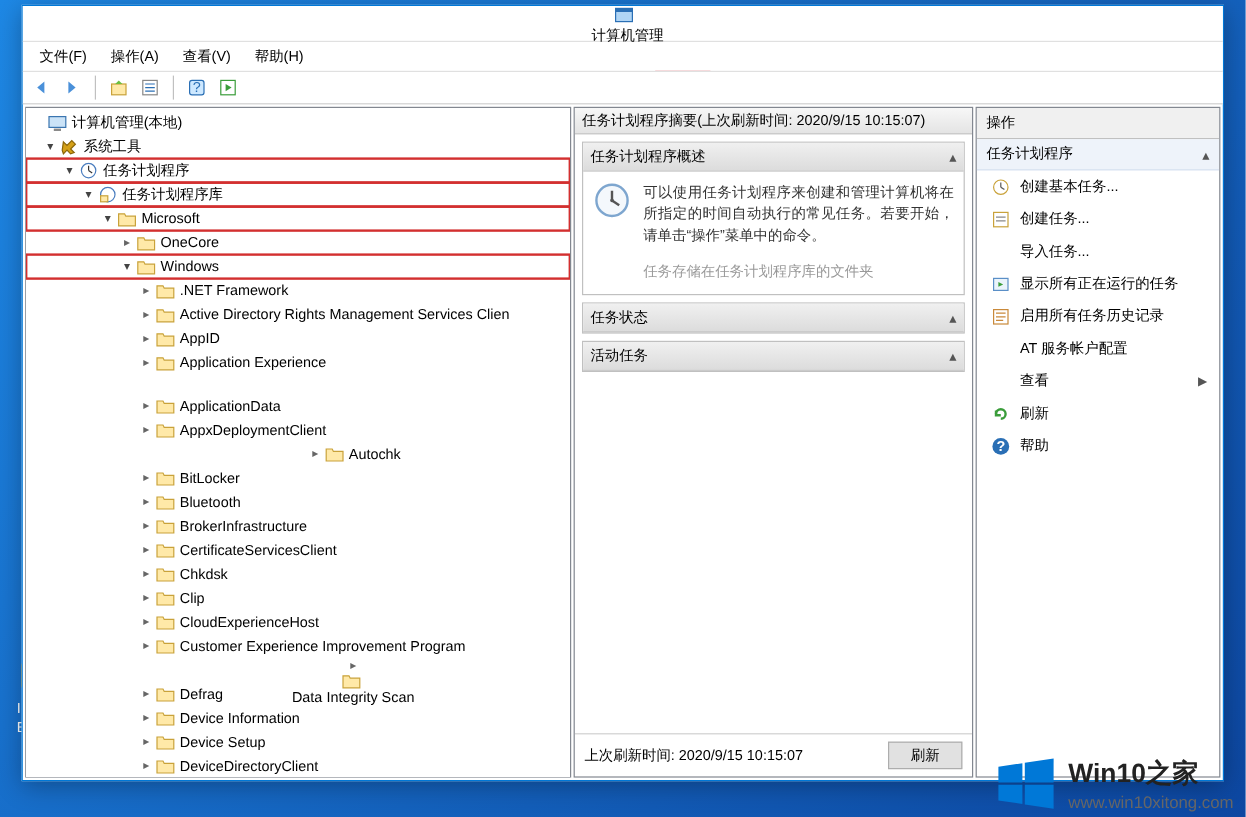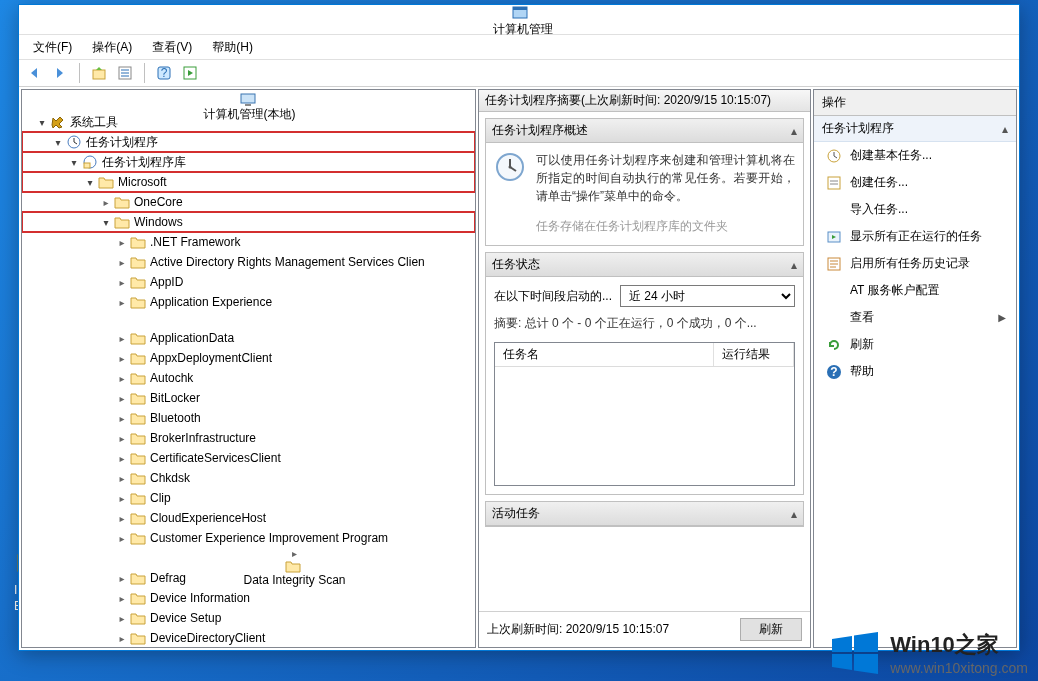--- a/index.html
+++ b/index.html
@@ -150,21 +150,21 @@
           <rect x="2" y="2" width="12" height="12" fill="none" stroke="#3a9d3a"></rect>
           <path d="M6 5 L11 8 L6 11 Z" fill="#3a9d3a"></path>
         </svg>
       </div>
   </div>
 
   <div class="body3">
 
     <div class="pane left">
       <div class="tree">
-        <div class="tree-row" style="padding-left:2px;flex-direction:column;">
+        <div class="tree-row" style="padding-left:2px;">
           <span class="twist none"></span>
           <span class="folder-icon">
               <svg viewBox="0 0 16 14">
                 <rect x="1" y="2" width="14" height="9" fill="#cbe3f7" stroke="#3a75b0"></rect>
                 <rect x="5" y="12" width="6" height="2" fill="#8a8a8a"></rect>
               </svg>
             </span>
           <span>计算机管理(本地)</span>
         </div>
         <div class="tree-row" style="padding-left:12px;">
@@ -272,21 +272,21 @@
             </div>
             <div class="tree-row" style="padding-left: 92px;">
               <span class="twist closed"></span>
               <span class="folder-icon">
                 <svg viewBox="0 0 16 14">
                   <path d="M1 3 L6 3 L7 5 L15 5 L15 13 L1 13 Z" fill="#ffe9a8" stroke="#c9a23a"></path>
                 </svg>
               </span>
               <span>AppxDeploymentClient</span>
             </div>
-            <div class="tree-row" style="padding-left: 92px;">
+            <div class="tree-row" style="padding-left: 92px; justify-content: center;">
               <span class="twist closed"></span>
               <span class="folder-icon">
                 <svg viewBox="0 0 16 14">
                   <path d="M1 3 L6 3 L7 5 L15 5 L15 13 L1 13 Z" fill="#ffe9a8" stroke="#c9a23a"></path>
                 </svg>
               </span>
               <span>Autochk</span>
             </div>
             <div class="tree-row" style="padding-left: 92px;">
               <span class="twist closed"></span>
@@ -432,35 +432,20 @@
                 <div class="desc" style="margin-top:12px;color:#999;">任务存储在任务计划程序库的文件夹</div>
               </div>
             </div>
           </div>
         </div>
 
         <div class="section">
           <div class="section-hd">
             <span>任务状态</span>
             <span class="toggle">▴</span>
-          </div>
-          <div class="section-body">
-            <div class="status-row">
-              <span>在以下时间段启动的...</span>
-              <select class="combo">
-                <option>近 24 小时</option>
-              </select>
-            </div>
-            <div class="summary-text">摘要: 总计 0 个 - 0 个正在运行，0 个成功，0 个...</div>
-            <div class="grid-box">
-              <div class="grid-hd">
-                <div class="col" style="flex:1;">任务名</div>
-                <div class="col" style="width:80px;">运行结果</div>
-              </div>
-            </div>
           </div>
         </div>
 
         <div class="section" style="margin-bottom:0;">
           <div class="section-hd">
             <span>活动任务</span>
             <span class="toggle">▴</span>
           </div>
         </div>
       </div>

